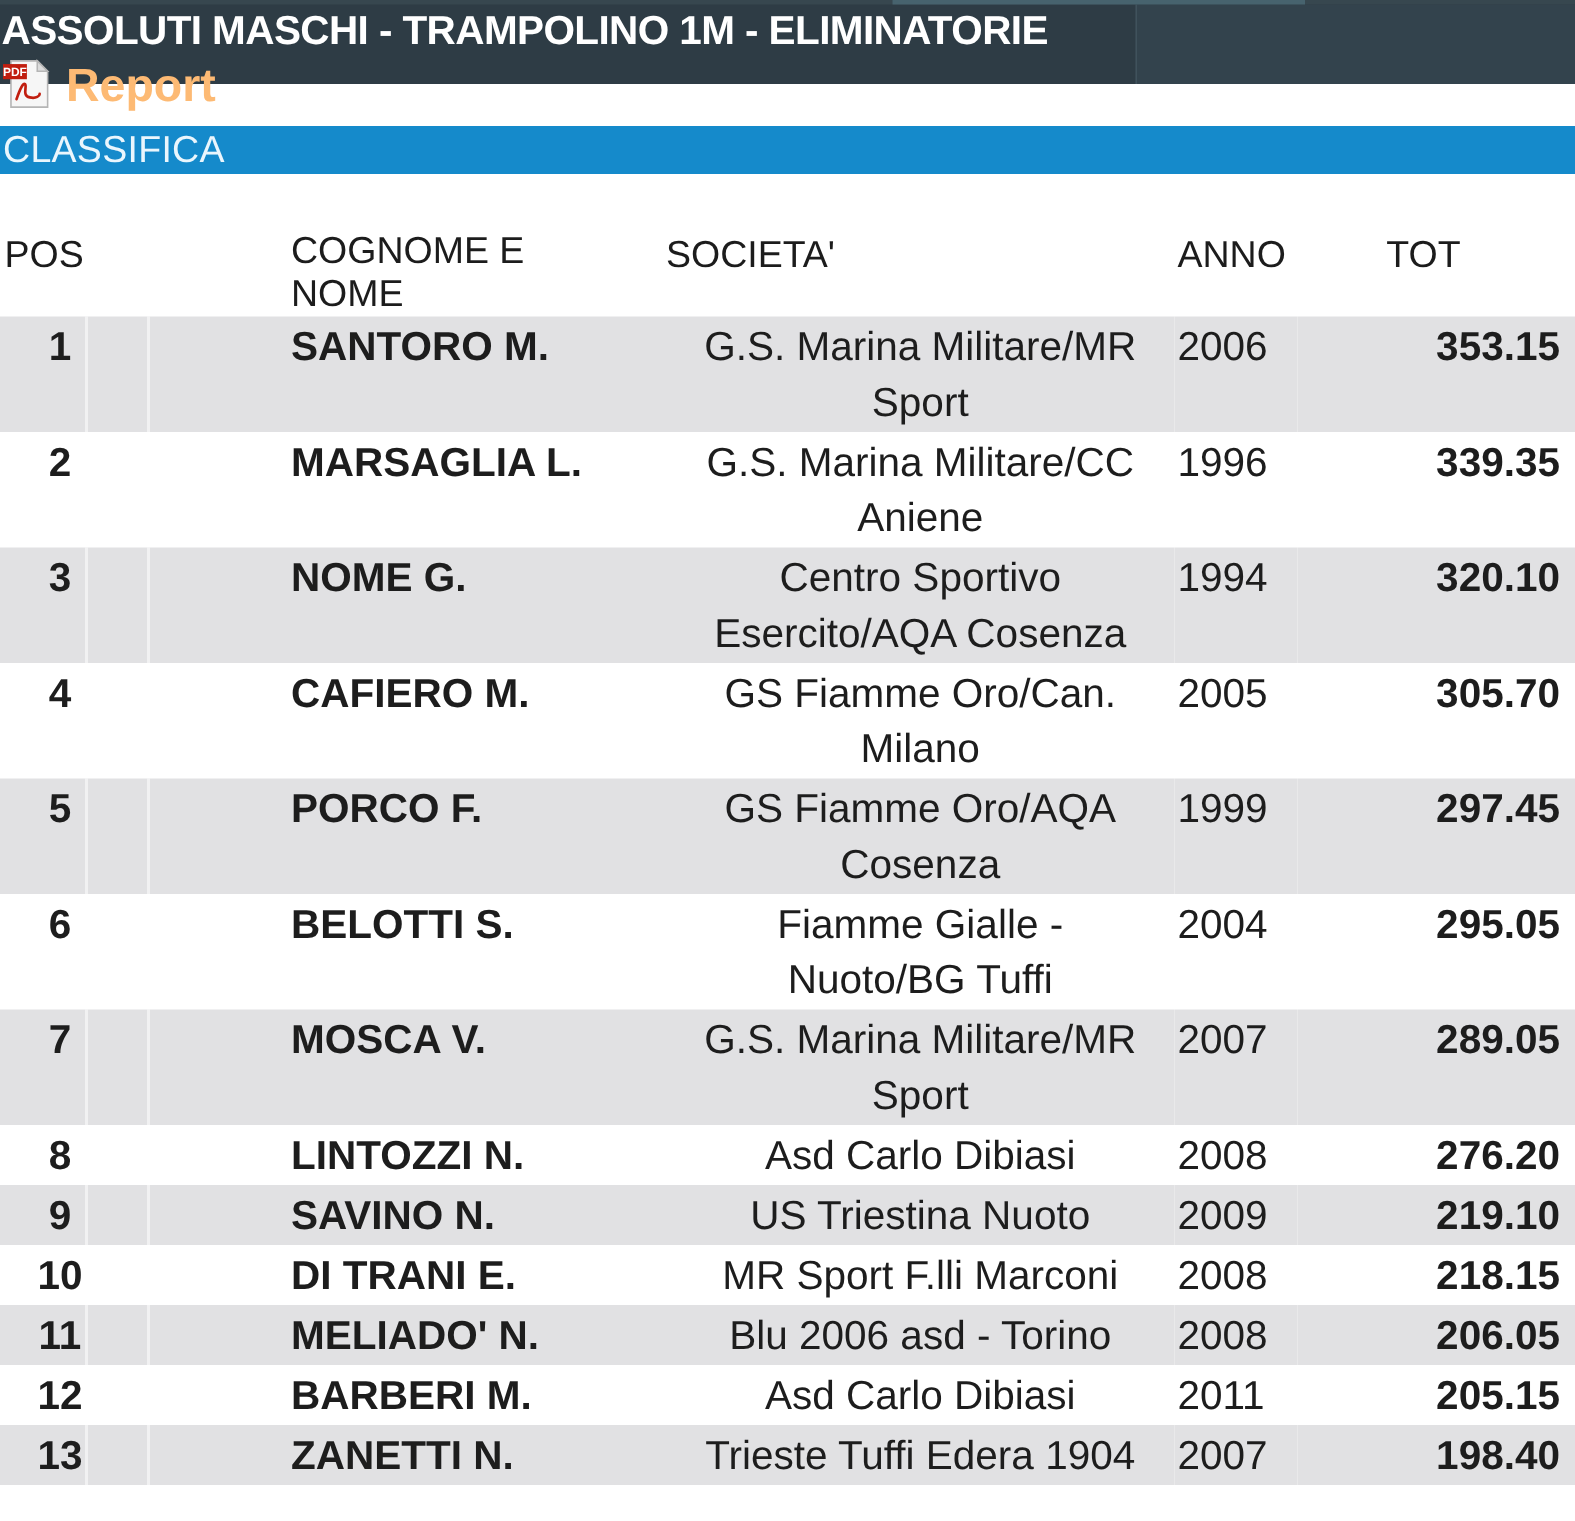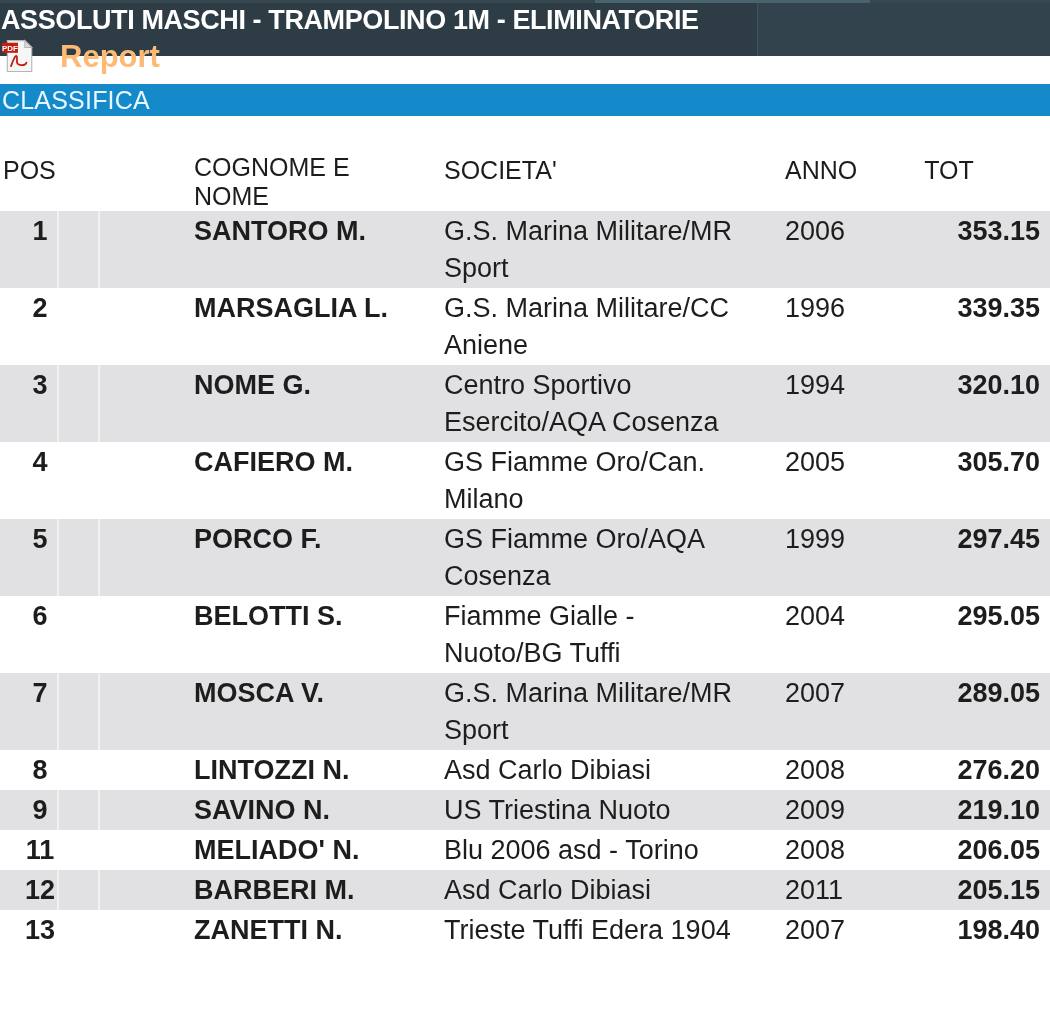--- a/index.html
+++ b/index.html
@@ -18,21 +18,21 @@
 
   
   .topbar{position:relative;height:56px;background:var(--header-bg);}
   .topstrip{position:absolute;top:0;left:0;width:100%;height:3px;background:#37474f;z-index:3;}
   .topstrip .seg{position:absolute;top:0;left:595px;width:275px;height:3px;background:#47636e;}
   .right-pane{position:absolute;left:757px;top:3px;right:0;bottom:0;
     background:var(--header-bg-right);border-left:1px solid #40525c;z-index:1;}
   .title-row{position:relative;z-index:2;padding:4px 0 0 1px;}
   .page-title{margin:0;font-size:27px;font-weight:bold;color:#fff;
     letter-spacing:-0.4px;line-height:32px;white-space:nowrap;}
-  .report-row{position:relative;z-index:2;display:flex;align-items:center;gap:24px;
+  .report-row{position:relative;z-index:2;display:flex;align-items:center;gap:8px;
     height:40px;padding-left:2px;width:fit-content;cursor:pointer;}
   .report-label{color:#fdba74;font-size:31px;font-weight:bold;line-height:1;}
   .pdf-icon{display:inline-block;width:34px;height:34px;}
 
   
   .gap{height:28px;background:#fff;}
   .section-bar{height:32px;background:var(--accent-blue);color:#eaf6fd;
     font-size:25px;line-height:32px;padding-left:2px;letter-spacing:0.2px;}
 
   
@@ -45,21 +45,21 @@
   th.c-tot{text-align:center;padding-right:17px;}
   .th-name{white-space:pre-line;width:210px;line-height:29px;padding-left:4px;margin-top:24px;}
 
   tbody td{font-size:27px;line-height:37px;vertical-align:top;
     padding:2px 0 1px 0;height:38px;}
   tbody tr:nth-child(odd){background:var(--row-alt);}
   td.c-pos{text-align:center;font-weight:bold;
     background-image:linear-gradient(to right,transparent 57px,rgba(255,255,255,.55) 57px,rgba(255,255,255,.55) 59px,transparent 59px);}
   td.c-sp{background-image:linear-gradient(to right,transparent 18px,rgba(255,255,255,.55) 18px,rgba(255,255,255,.55) 20px,transparent 20px);}
   td.c-name{font-weight:bold;padding-left:4px;white-space:nowrap;}
-  td.c-club{padding-left:4px;white-space:pre-line;}
+  td.c-club{padding-left:4px;white-space:pre-line;text-align:center;}
   td.c-year{padding-left:2px;}
   td.c-tot{font-weight:bold;text-align:right;padding-right:10px;}
 </style>
 </head>
 <body>
 
 <div class="topbar">
   <div class="topstrip">
     <span class="seg"></span>
   </div>
@@ -183,20 +183,28 @@
       </tr>
       <tr>
         <td class="c-pos">9</td>
         <td class="c-sp"></td>
         <td class="c-name">SAVINO N.</td>
         <td class="c-club">US Triestina Nuoto</td>
         <td class="c-year">2009</td>
         <td class="c-tot">219.10</td>
       </tr>
       <tr>
+        <td class="c-pos">10</td>
+        <td class="c-sp"></td>
+        <td class="c-name">DI TRANI E.</td>
+        <td class="c-club">MR Sport F.lli Marconi</td>
+        <td class="c-year">2008</td>
+        <td class="c-tot">218.15</td>
+      </tr>
+      <tr>
         <td class="c-pos">11</td>
         <td class="c-sp"></td>
         <td class="c-name">MELIADO' N.</td>
         <td class="c-club">Blu 2006 asd - Torino</td>
         <td class="c-year">2008</td>
         <td class="c-tot">206.05</td>
       </tr>
       <tr>
         <td class="c-pos">12</td>
         <td class="c-sp"></td>

